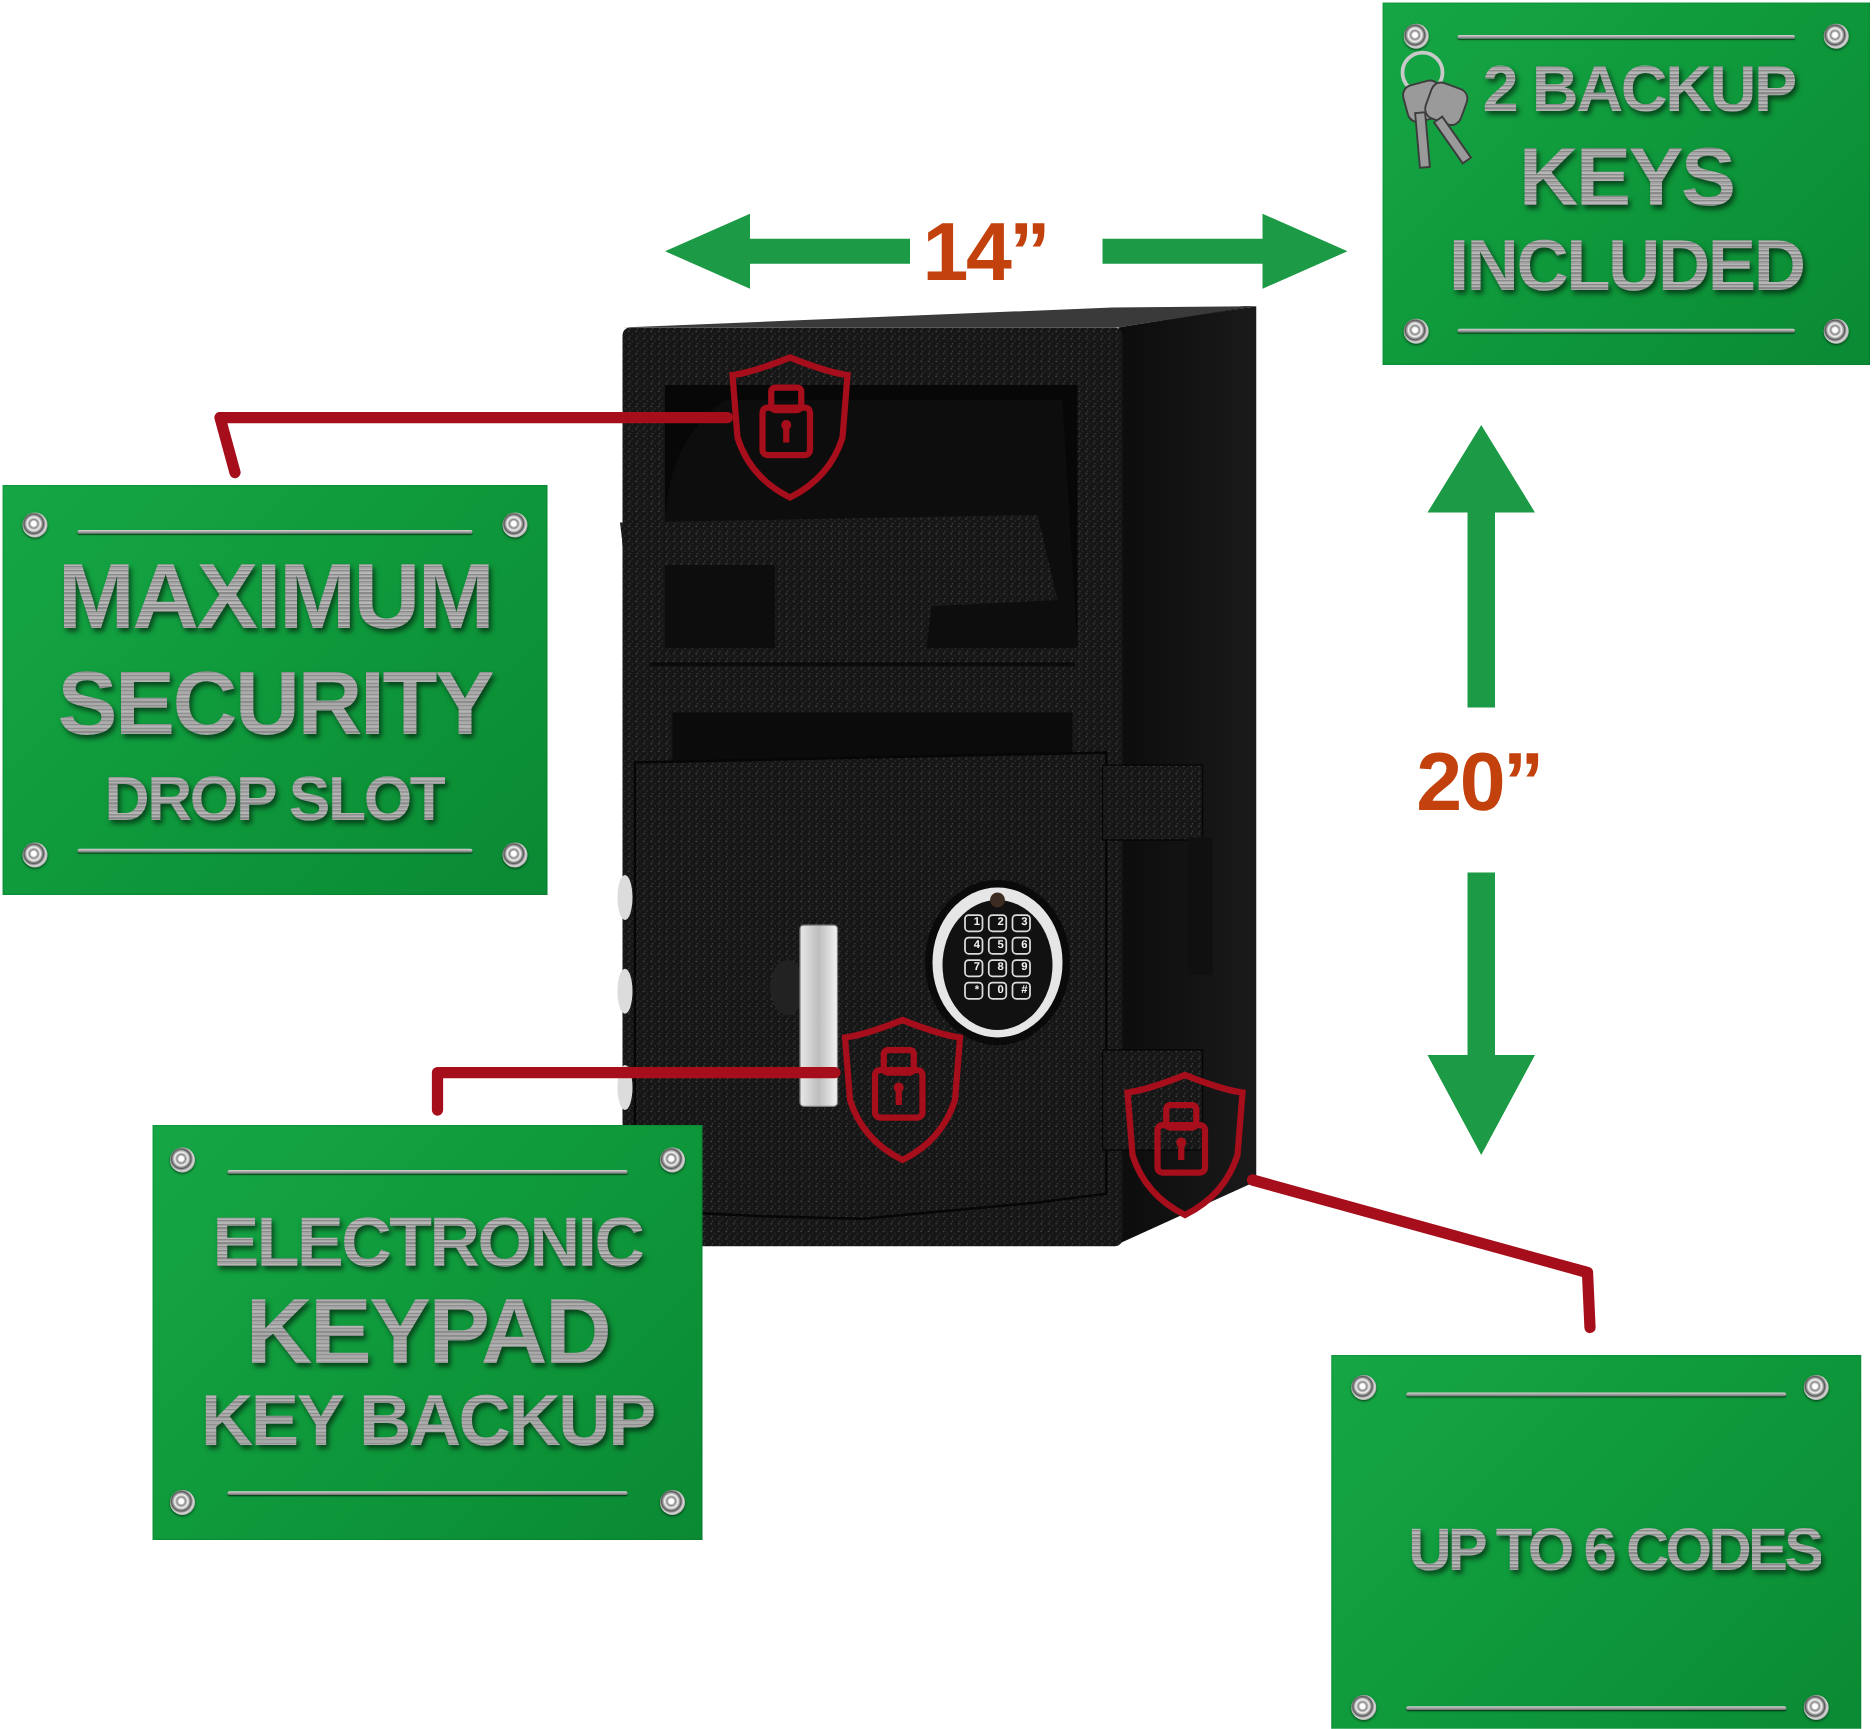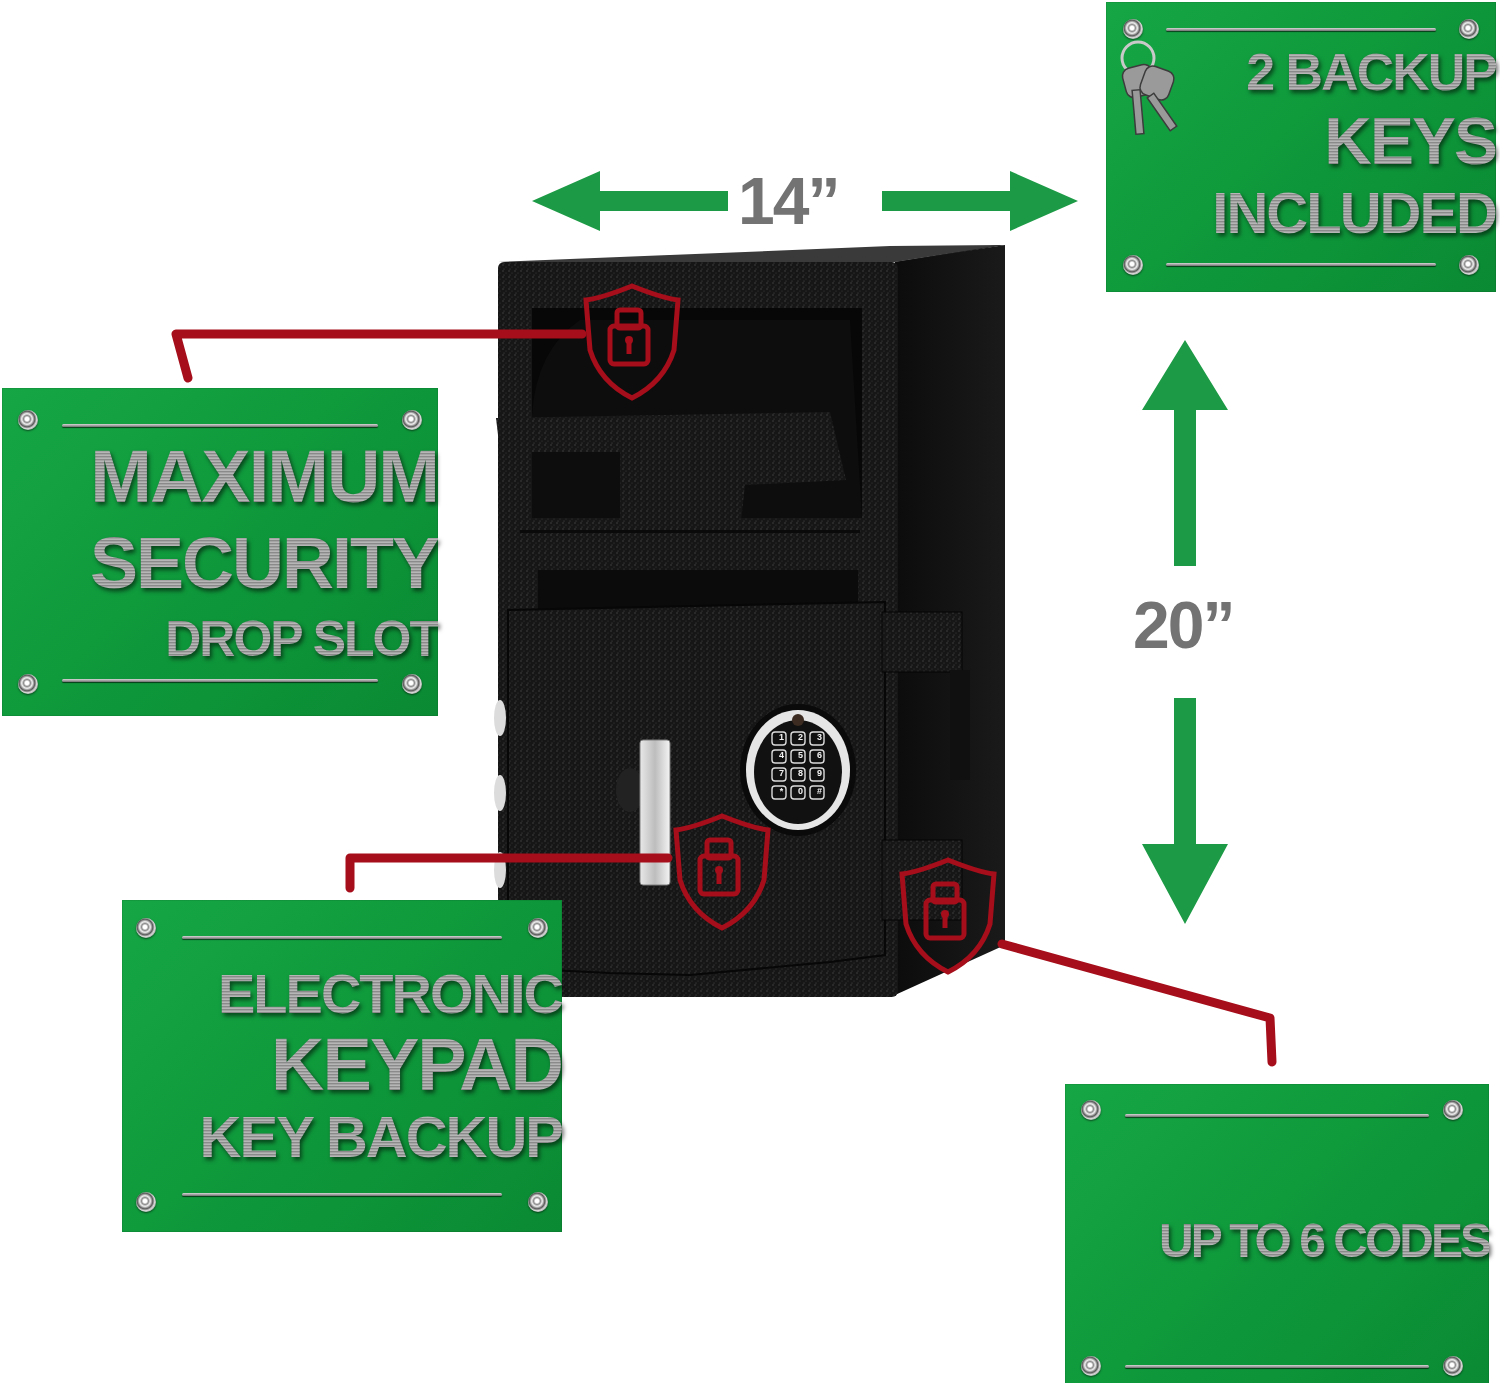--- a/index.html
+++ b/index.html
@@ -5,21 +5,21 @@
   html, body { margin:0; padding:0; background:#ffffff; }
   body { width:1500px; height:1383px; position:relative; overflow:hidden;
          font-family:"Liberation Sans", sans-serif; }
   .abs { position:absolute; }
 
   
   .plaque {
     position:absolute; box-sizing:border-box;
     background: linear-gradient(135deg, #16a645 0%, #0f9a3c 45%, #0a8a33 100%);
     box-shadow: inset 0 0 0 1px rgba(0,0,0,0.08);
-    display:flex; flex-direction:column; align-items:flex-end; justify-content:center;
+    display:flex; flex-direction:column; align-items:center; justify-content:center;
   }
   .plaque .rule {
     position:absolute; height:3px; left:60px; right:60px;
     background: linear-gradient(#d8d8d8, #6f6f6f);
     box-shadow: 0 1px 1px rgba(0,0,0,0.6);
     border-radius:2px;
   }
   .plaque .rule.top { top:26px; }
   .plaque .rule.bottom { bottom:26px; }
   .screw {
@@ -35,21 +35,21 @@
     font-family:"Liberation Sans", sans-serif; font-weight:bold;
     color:#8d8d8d; text-align:center; line-height:1;
     background: repeating-linear-gradient(180deg, #b6b6b6 0 1px, #8a8a8a 1px 2px, #a4a4a4 2px 3px);
     -webkit-background-clip:text; background-clip:text; -webkit-text-fill-color:transparent;
     filter: drop-shadow(2px 3px 2px rgba(0,0,0,0.55));
     letter-spacing:-2px; white-space:nowrap;
   }
 
   
   .dim {
-    font-family:"Liberation Sans", sans-serif; font-weight:bold; color:#737373;
+    font-family:"Liberation Sans", sans-serif; font-weight:bold; color:#c2410c;
     font-size:66px; line-height:1; letter-spacing:-2px;
   }
 
   
   .safe-body { position:absolute; }
   .shield { position:absolute; }
 </style>
 </head>
 <body>
 

